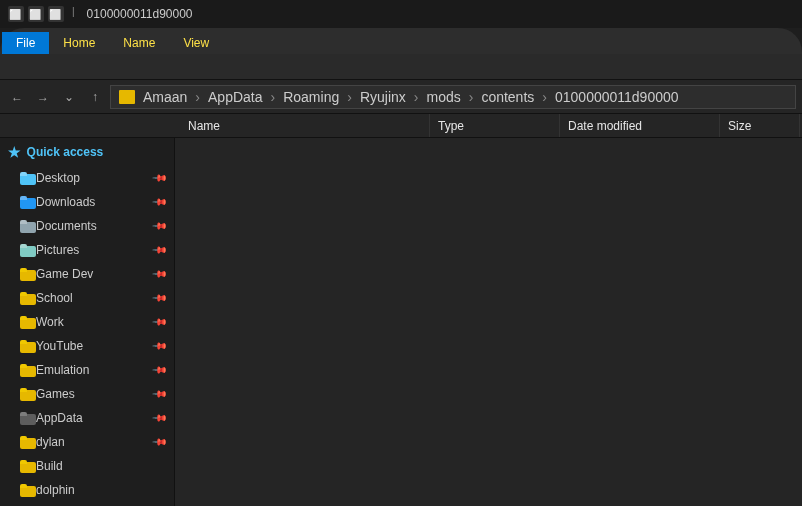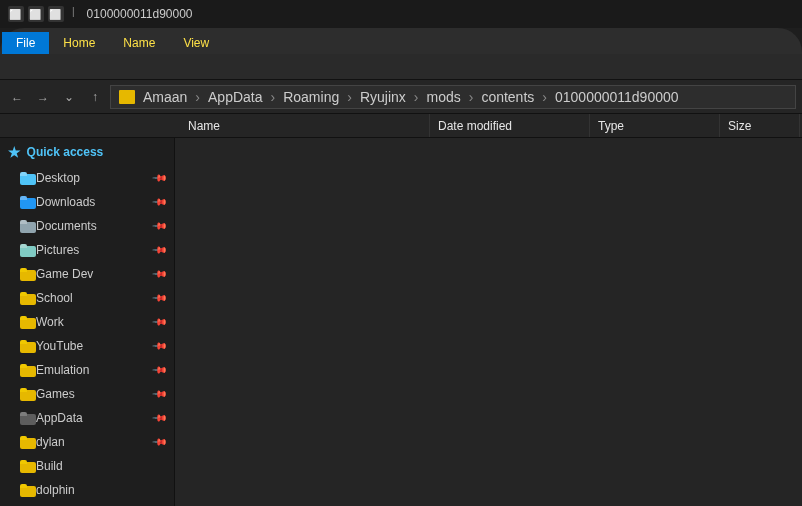--- a/index.html
+++ b/index.html
@@ -275,22 +275,22 @@
     <span class="path-sep">›</span>
     <span>contents</span>
     <span class="path-sep">›</span>
     <span>0100000011d90000</span>
   </div>
 </div>
 
 <div style="display:flex;flex-direction:column;flex:1;">
   <div class="column-headers">
     <div class="col-header col-name">Name</div>
+    <div class="col-header col-type">Type</div>
     <div class="col-header col-date">Date modified</div>
-    <div class="col-header col-type">Type</div>
     <div class="col-header col-size">Size</div>
   </div>
 
   <div class="main-area">
 
     <div class="sidebar">
 
       <div class="sidebar-section-header">
         <span class="star-icon">★</span>
         <span>Quick access</span>

